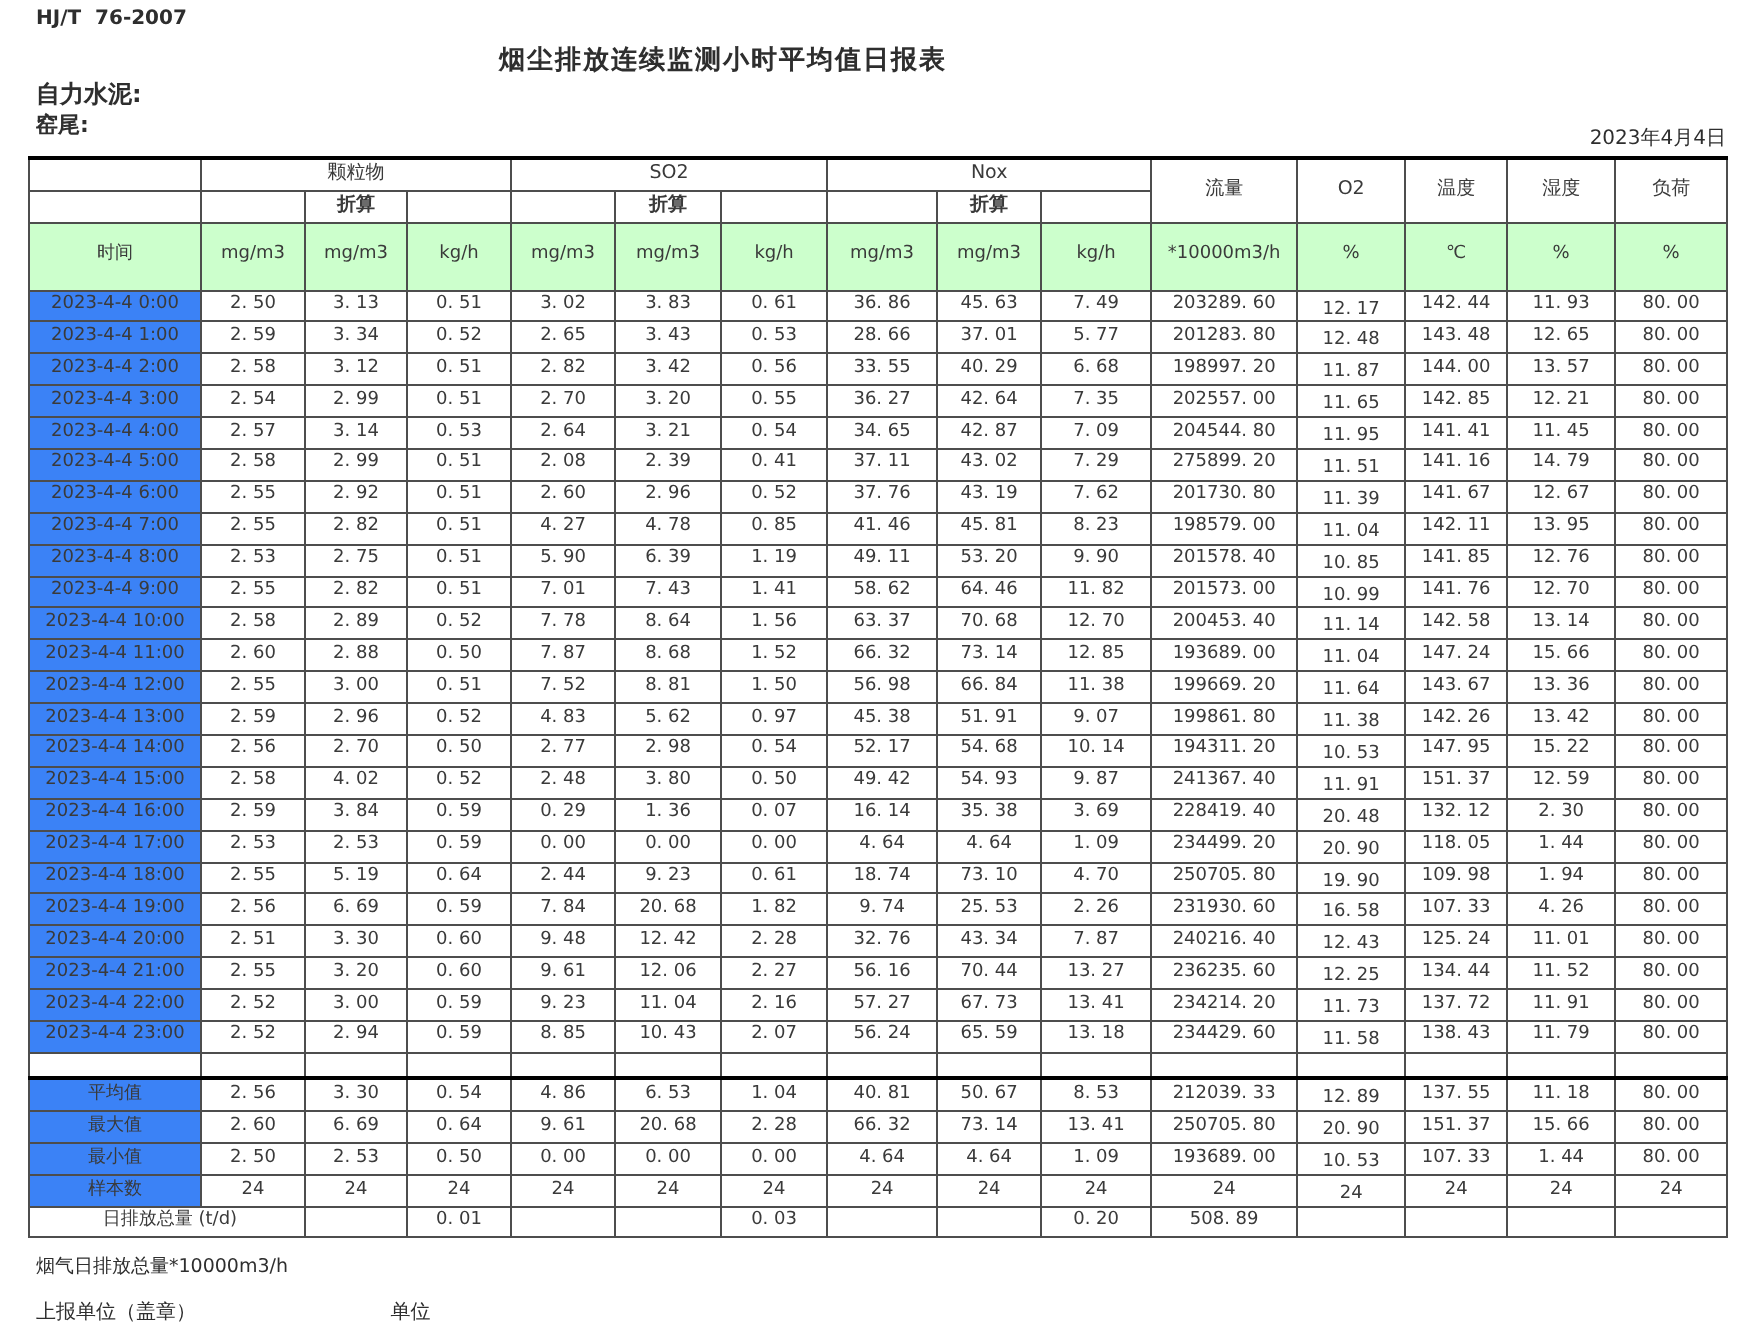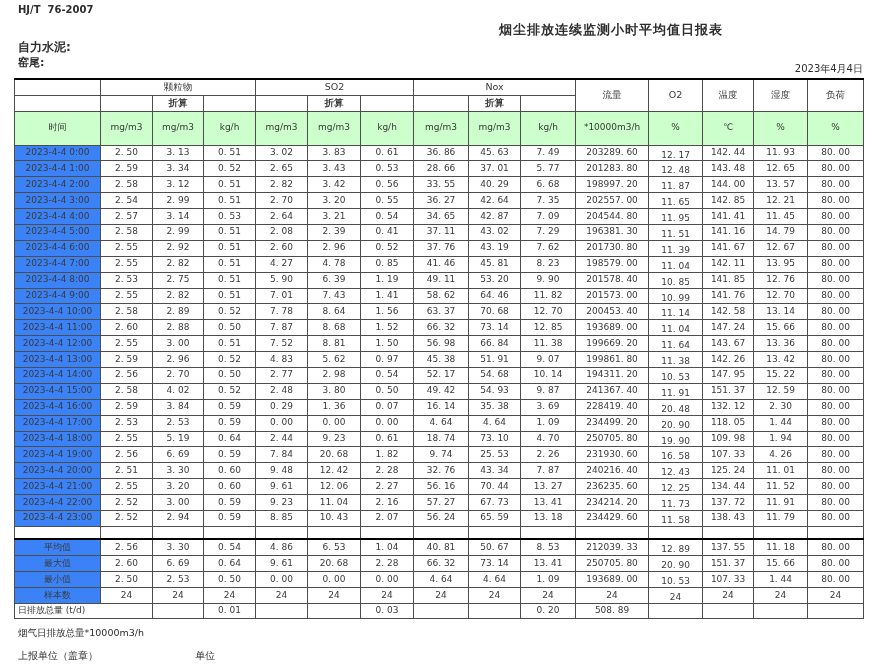--- a/index.html
+++ b/index.html
@@ -11,21 +11,21 @@
     height: 666px;
     background: #ffffff;
     overflow: hidden;
   }
   .std-no {
     position: absolute; left: 18px; top: 4px;
     font-size: 10px; font-weight: bold; white-space: pre;
   }
   .doc-title {
     position: absolute; left: 0; top: 21px; width: 723px;
-    text-align: right; font-size: 13px; font-weight: bold;
+    text-align: center; font-size: 13px; font-weight: bold;
     letter-spacing: 1px;
   }
   .company { position: absolute; left: 18px; top: 39px; font-size: 12px; font-weight: bold; }
   .kiln    { position: absolute; left: 18px; top: 55px; font-size: 11px; font-weight: bold; }
   .date    { position: absolute; right: 16px; top: 62px; font-size: 10px; }
 
   table.report {
     position: absolute; left: 14px; top: 78px;
     width: 849px;
     border-collapse: collapse;
@@ -43,21 +43,21 @@
     white-space: nowrap;
     color: #3a3a3a;
   }
   table.report { border: 1px solid #000; border-top: 2px solid #000; }
   table.report thead th { font-size: 9.5px; height: 16px; background: #ffffff; }
   table.report thead .sub-bold { font-weight: bold; }
   table.report .units th { background: #ccffcc; height: 34px; font-size: 9px; }
   table.report td.time, table.report td.sum-label { background: #3b82f6; text-align: center; }
   table.report td.o2 { padding-top: 5px; }
   table.report tr.spacer td { border-bottom: 2px solid #000; height: 13px; }
-  table.report td.total-label { text-align: left; padding-left: 3px; }
+  table.report td.total-label { text-align: center; padding-left: 3px; }
   table.report tbody td { font-family: "DejaVu Sans", sans-serif; }
 
   .foot-note { position: absolute; left: 18px; top: 627px; font-size: 9.5px; }
   .foot-unit { position: absolute; left: 18px; top: 649px; font-size: 10px; }
   .foot-unit .unit-label { display: inline-block; margin-left: 94px; }
 </style>
 </head>
 <body>
 
 <div class="page">
@@ -217,21 +217,21 @@
           <td class="time">2023-4-4 5:00</td>
           <td>2. 58</td>
           <td>2. 99</td>
           <td>0. 51</td>
           <td>2. 08</td>
           <td>2. 39</td>
           <td>0. 41</td>
           <td>37. 11</td>
           <td>43. 02</td>
           <td>7. 29</td>
-          <td>196381. 30</td>
+          <td>275899. 20</td>
           <td class="o2">11. 51</td>
           <td>141. 16</td>
           <td>14. 79</td>
           <td>80. 00</td>
         </tr>
         <tr>
           <td class="time">2023-4-4 6:00</td>
           <td>2. 55</td>
           <td>2. 92</td>
           <td>0. 51</td>

